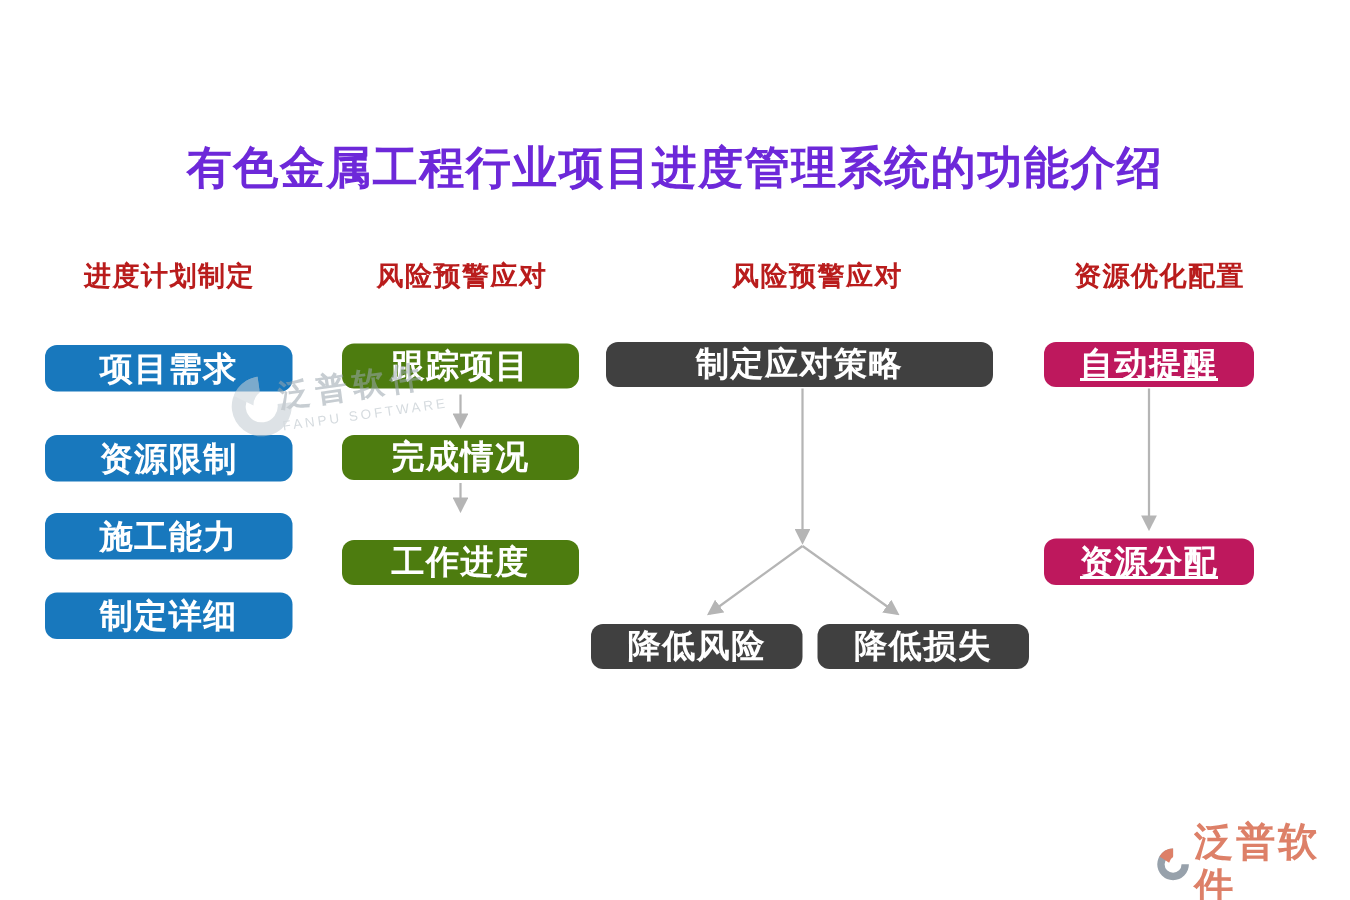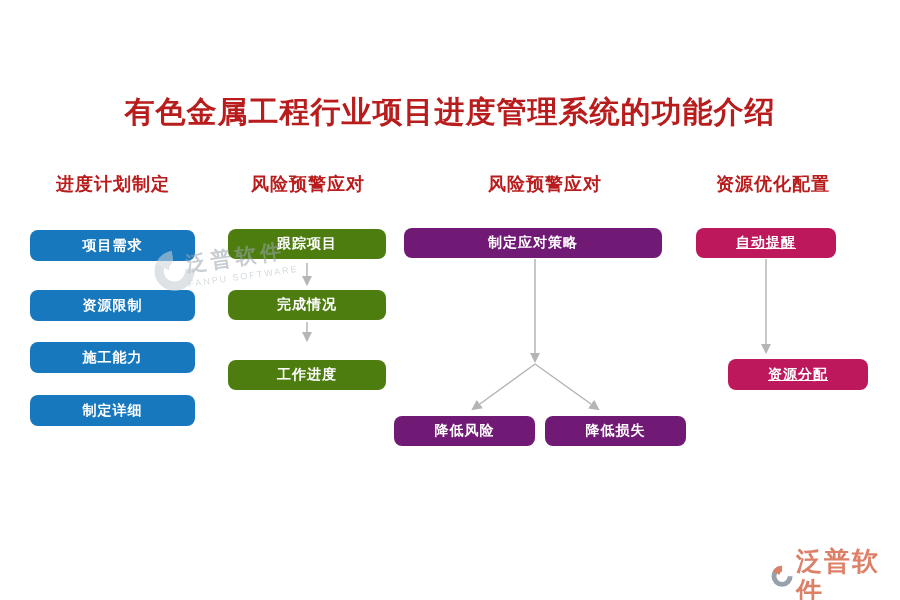--- a/index.html
+++ b/index.html
@@ -3,34 +3,34 @@
 <meta charset="utf-8">
 <style>
   html,body{margin:0;padding:0;background:#fff;}
   .canvas{
     position:relative;width:900px;height:600px;background:#ffffff;overflow:hidden;
     font-family:"Liberation Serif","DejaVu Serif",serif;
   }
   .title{
     position:absolute;left:0;top:92px;width:900px;margin:0;
     text-align:center;font-size:30px;font-weight:bold;letter-spacing:1px;
-    color:#b91c1c;
+    color:#6d28d9;
   }
   .col-header{
     position:absolute;width:130px;text-align:center;
     font-size:18px;font-weight:bold;color:#b91c1c;letter-spacing:1px;
   }
   .node{
     position:absolute;z-index:2;border-radius:8px;
-    color:#ffffff;font-size:14px;font-weight:bold;text-align:center;
+    color:#ffffff;font-size:22px;font-weight:bold;text-align:center;
     letter-spacing:1px;
   }
   .blue{background:#1878bd;}
   .lightblue{background:#4d7c0f;}
-  .teal{background:#701a75;}
+  .teal{background:#404040;}
   .green{background:#be185d;text-decoration:underline;}
   .connectors{position:absolute;left:0;top:0;z-index:1;pointer-events:none;}
   .watermark{
     position:absolute;left:150px;top:240px;z-index:3;opacity:0.55;
     display:flex;align-items:center;transform:rotate(-8deg);
     pointer-events:none;
   }
   .watermark .wm-text{margin-left:-12px;display:flex;flex-direction:column;}
   .wm-cn{font-size:21px;color:#9aa6ae;letter-spacing:4px;font-weight:bold;
     font-family:"Liberation Sans","DejaVu Sans",sans-serif;}
@@ -76,21 +76,21 @@
 
   <div class="node lightblue" style="left:228px;top:229px;width:158px;height:30px;line-height:30px;">跟踪项目</div>
   <div class="node lightblue" style="left:228px;top:290px;width:158px;height:30px;line-height:30px;">完成情况</div>
   <div class="node lightblue" style="left:228px;top:360px;width:158px;height:30px;line-height:30px;">工作进度</div>
 
   <div class="node teal" style="left:404px;top:228px;width:258px;height:30px;line-height:30px;">制定应对策略</div>
   <div class="node teal" style="left:394px;top:416px;width:141px;height:30px;line-height:30px;text-align:center;">降低风险</div>
   <div class="node teal" style="left:545px;top:416px;width:141px;height:30px;line-height:30px;">降低损失</div>
 
   <div class="node green" style="left:696px;top:228px;width:140px;height:30px;line-height:30px;">自动提醒</div>
-  <div class="node green" style="left:728px;top:359px;width:140px;height:31px;line-height:31px;">资源分配</div>
+  <div class="node green" style="left:696px;top:359px;width:140px;height:31px;line-height:31px;">资源分配</div>
 
   <div class="watermark">
     <svg width="48" height="48" viewBox="0 0 36 36">
       <path d="M18 3 a15 15 0 1 0 15 15 l-7 0 a8 8 0 1 1 -8 -8 z" fill="#c3ccd2"></path>
       <path d="M18 3 a15 15 0 0 0 -13 8 l9 6 a8 8 0 0 1 4 -6 z" fill="#ccd4da"></path>
     </svg>
     <div class="wm-text">
       <span class="wm-cn">泛普软件</span>
       <span class="wm-en">FANPU SOFTWARE</span>
     </div>

